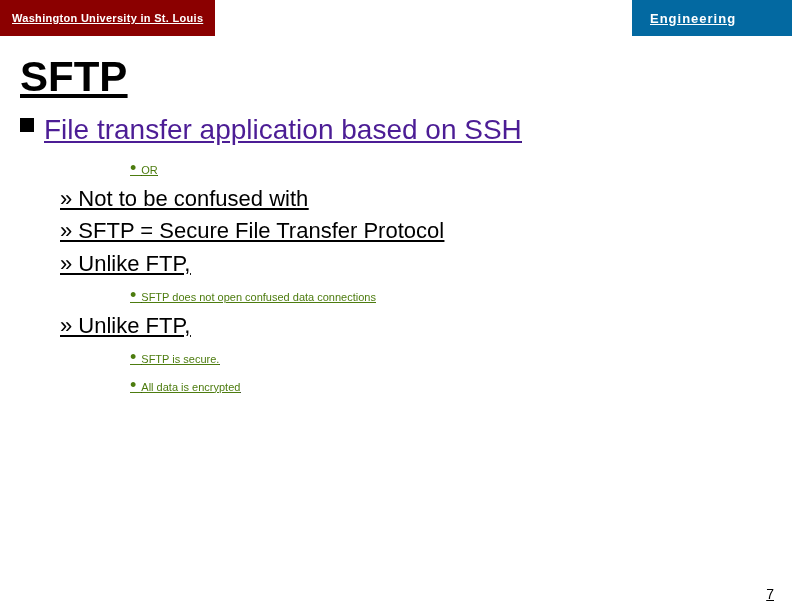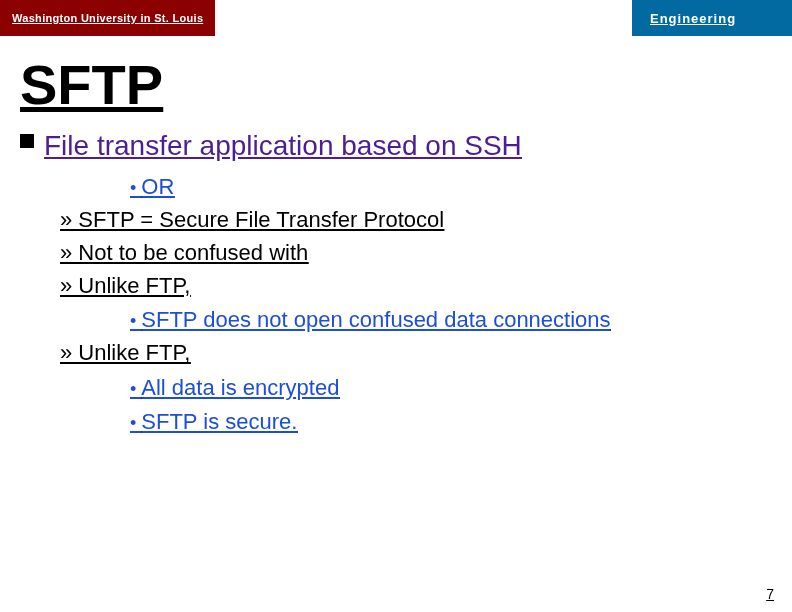--- a/index.html
+++ b/index.html
@@ -65,21 +65,21 @@
     .content {
       position: absolute;
       top: 36px;
       left: 0;
       right: 0;
       bottom: 0;
       padding: 18px 30px 20px 20px;
     }
 
     .slide-title {
-      font-size: 56px;
+      font-size: 42px;
       font-weight: bold;
       color: #000000;
       margin-bottom: 12px;
       line-height: 1.1;
     }
 
     .main-bullet {
       display: flex;
       align-items: flex-start;
       margin-bottom: 6px;
@@ -112,22 +112,22 @@
       line-height: 1.4;
       margin-bottom: 2px;
     }
 
     .dot-section {
       padding-left: 70px;
       margin-bottom: 2px;
     }
 
     .dot-bullet {
-      font-size: 22px;
-      color: #1d4ed8;
+      font-size: 11px;
+      color: #4d7c0f;
       line-height: 1.5;
       margin-bottom: 1px;
     }
 
     .dot-bullet::before {
       content: "• ";
       font-size: 18px;
     }
 
     
@@ -159,38 +159,38 @@
     <span class="main-bullet-text">File transfer application based on SSH</span>
   </div>
 
   <div class="sub-section">
 
     <div class="dot-section">
       <div class="dot-bullet">OR</div>
     </div>
 
     <div class="arrow-bullet">
-      <span>» SFTP = Secure File Transfer Protocol</span>
+      <span>» Not to be confused with</span>
     </div>
 
     <div class="arrow-bullet">
-      <span>» Not to be confused with</span>
+      <span>» SFTP = Secure File Transfer Protocol</span>
     </div>
 
     <div class="arrow-bullet">
       <span>» Unlike FTP,</span>
     </div>
     <div class="dot-section">
       <div class="dot-bullet">SFTP does not open confused data connections</div>
     </div>
 
     <div class="arrow-bullet">
       <span>» Unlike FTP,</span>
     </div>
     <div class="dot-section">
+      <div class="dot-bullet">SFTP is secure.</div>
       <div class="dot-bullet">All data is encrypted</div>
-      <div class="dot-bullet">SFTP is secure.</div>
     </div>
 
   </div>
 </div>
 
 <div class="page-number">7</div>
 
 </body></html>

